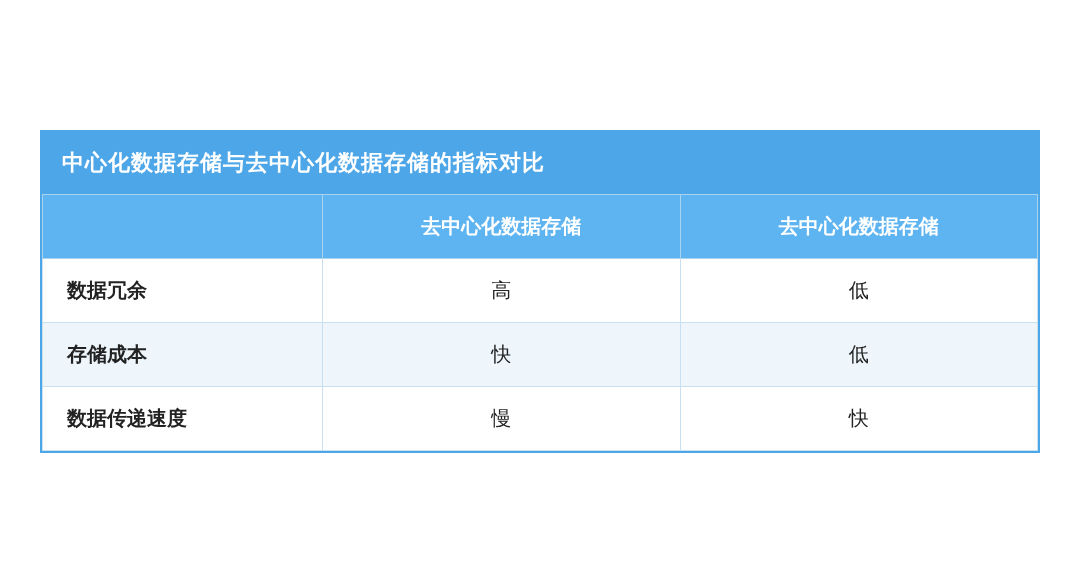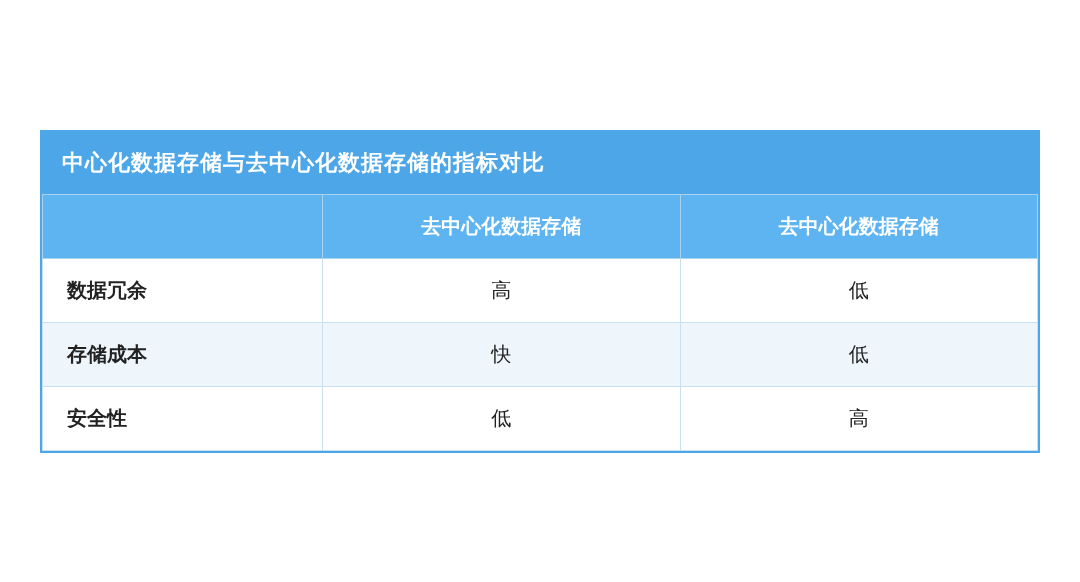--- a/index.html
+++ b/index.html
@@ -95,19 +95,19 @@
           <td>数据冗余</td>
           <td>高</td>
           <td>低</td>
         </tr>
         <tr>
           <td>存储成本</td>
           <td>快</td>
           <td>低</td>
         </tr>
         <tr>
-          <td>安全性</td>
-          <td>低</td>
-          <td>高</td>
+          <td>数据传递速度</td>
+          <td>慢</td>
+          <td>快</td>
         </tr>
       </tbody>
   </table>
 </div>
 
 </body></html>

